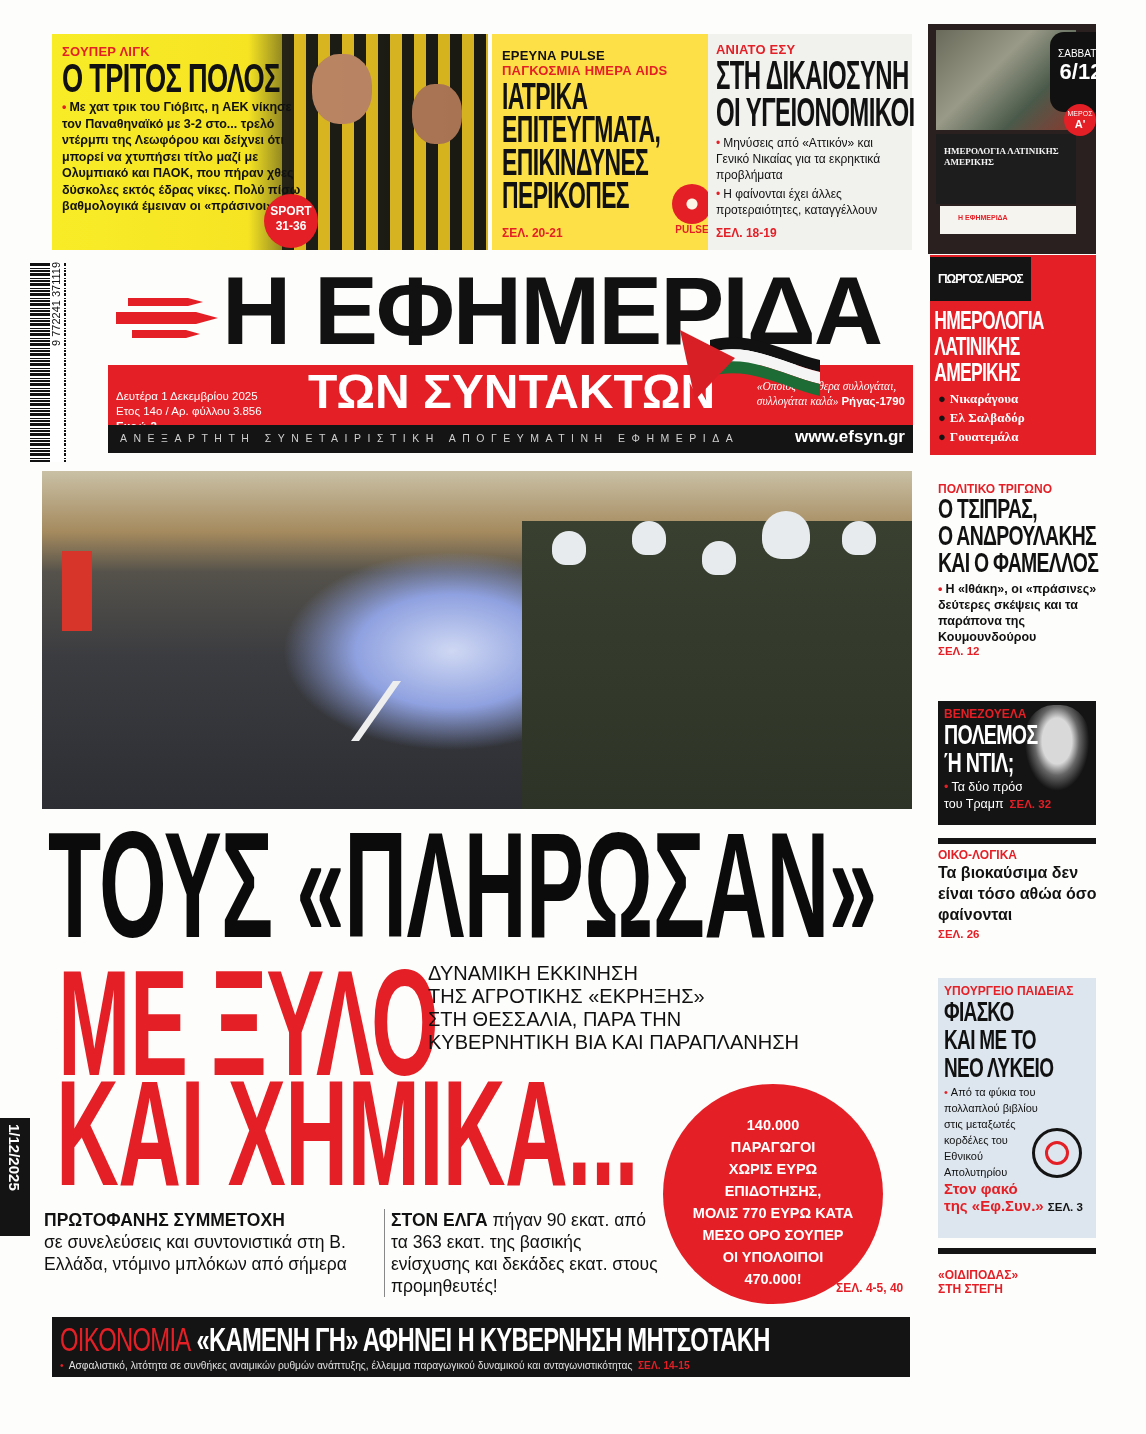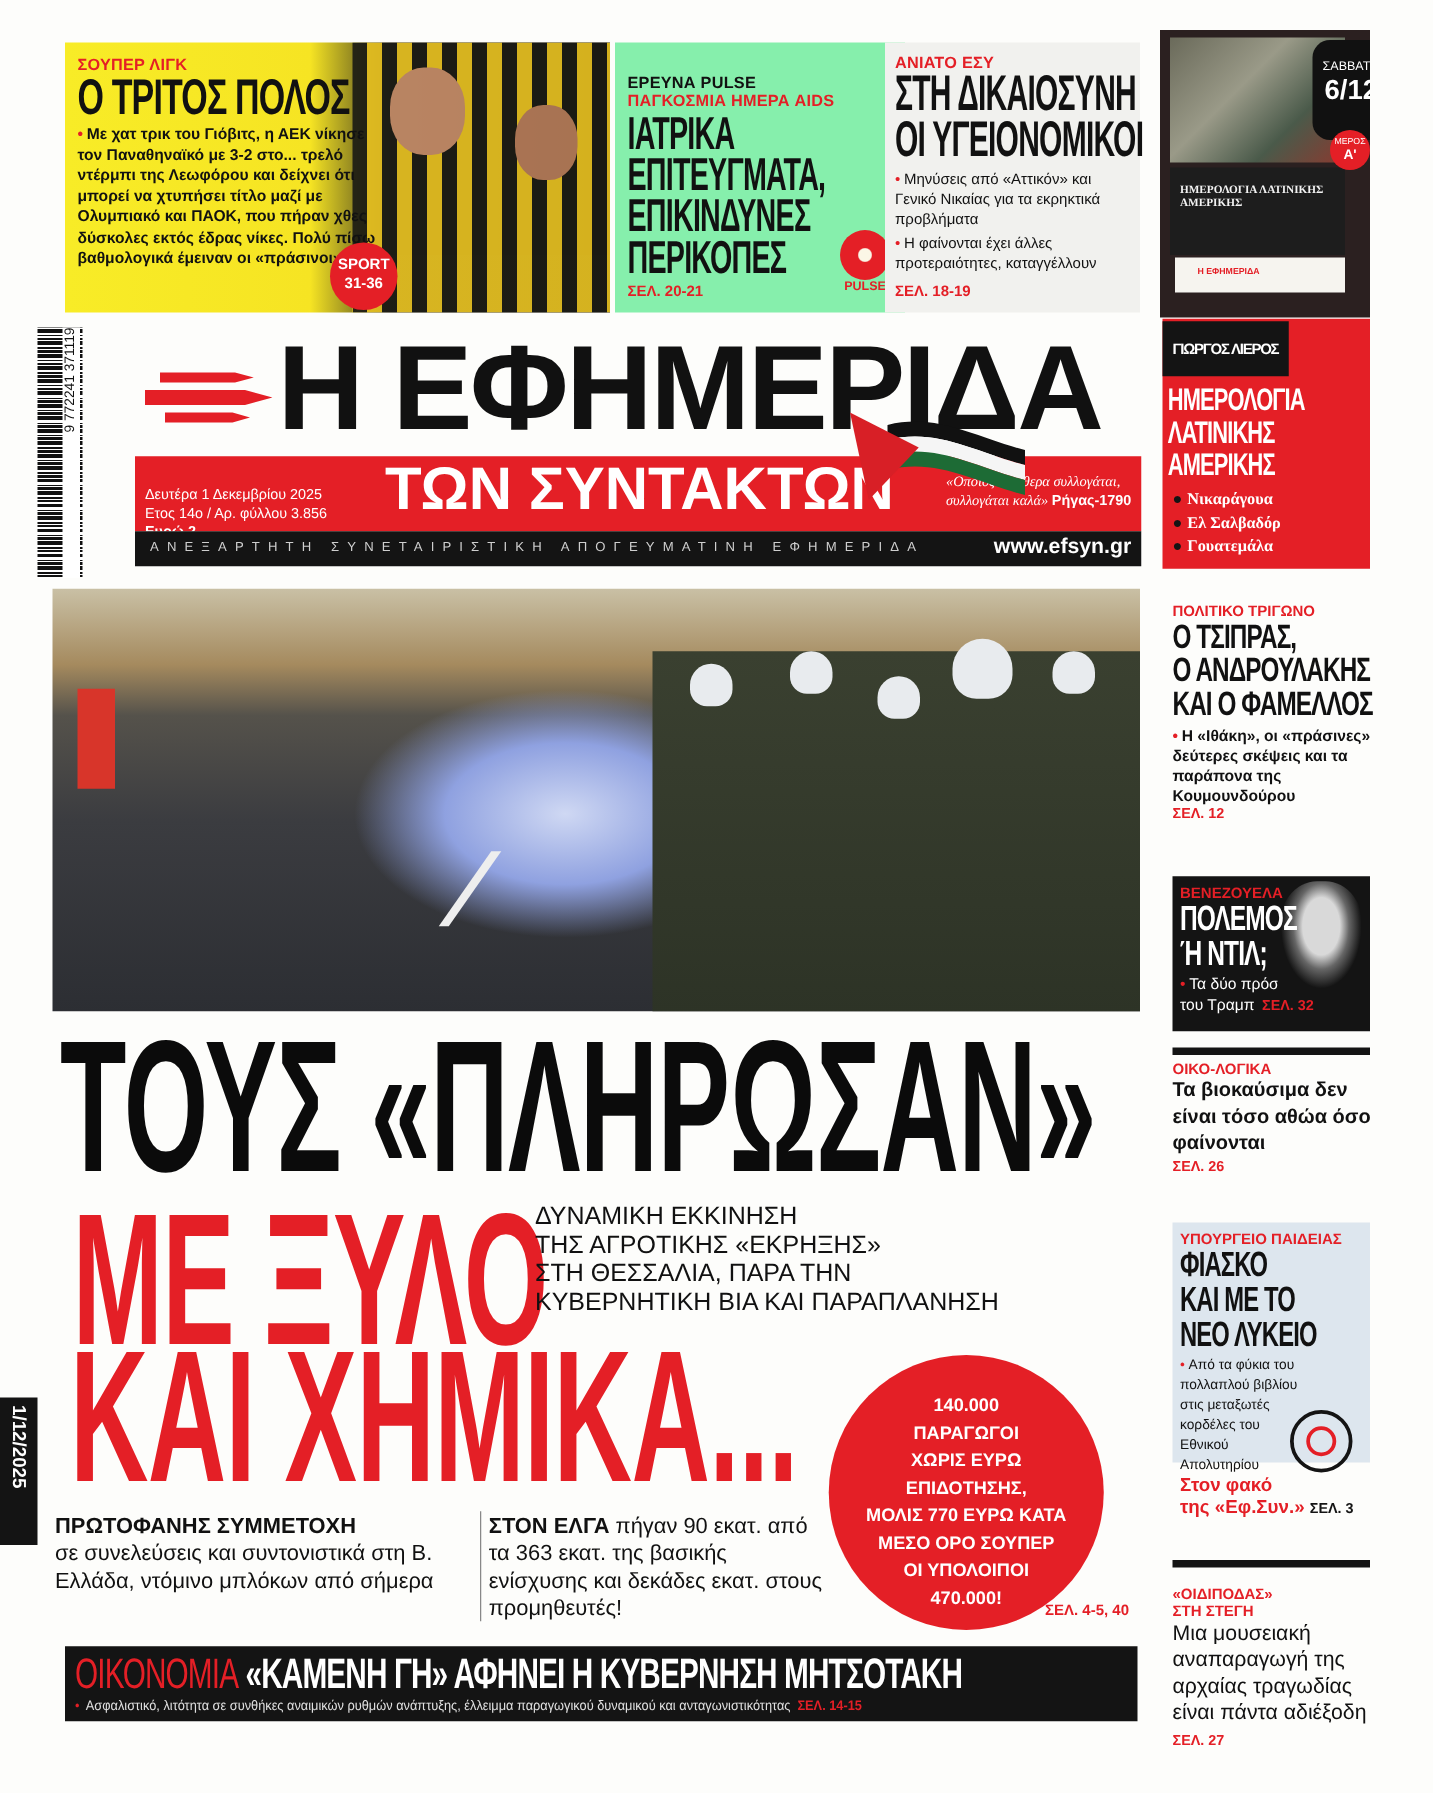--- a/index.html
+++ b/index.html
@@ -14,21 +14,21 @@
   #promo-sport .photo { position:absolute; left: 230px; top: 0; width: 206px; height: 216px;
     background: repeating-linear-gradient(90deg,#1a1a14 0 12px,#e9c321 12px 24px); opacity: .9; }
   #promo-sport .photo::before { content:""; position:absolute; left:30px; top:20px; width:60px; height:70px; border-radius:45%; background:#c78d6a; }
   #promo-sport .photo::after { content:""; position:absolute; left:130px; top:50px; width:50px; height:60px; border-radius:45%; background:#b77d5a; }
   #promo-sport .textcol { position:absolute; left: 10px; top: 10px; width: 280px; }
   .kicker { font-size: 13px; font-weight: 700; letter-spacing: .2px; }
   .hl-big { font-weight: 700; line-height: .95; }
   .body-sm { font-size: 12.5px; line-height: 16.5px; font-weight: 700; }
   .sport-badge { position:absolute; left: 212px; top: 160px; width: 54px; height: 54px; border-radius:50%; background:#e41f26; color:#fff; font-weight:700; font-size:12px; text-align:center; line-height:15px; padding-top:10px; }
 
-  #promo-pulse { left: 492px; top: 34px; width: 232px; height: 216px; background: #86efac; padding: 24px 10px; }
+  #promo-pulse { left: 492px; top: 34px; width: 232px; height: 216px; background: #fde047; padding: 14px 10px; }
   #promo-esy { left: 708px; top: 34px; width: 204px; height: 216px; background: #f1f1ee; padding: 8px 8px; }
   .pulse-logo { position:absolute; right: 12px; top: 150px; width: 40px; height: 60px; }
   .pulse-logo .petals { width: 40px; height: 40px; border-radius: 50%; background: radial-gradient(circle,#fbf6e6 0 5px,#e41f26 6px 20px); }
   .pulse-logo .lbl { font-size: 10px; color:#e41f26; font-weight:700; text-align:center; }
 
   
   #supplement { left: 928px; top: 24px; width: 168px; height: 230px; background: #2b2020; overflow:hidden; }
   #supplement .photos { position:absolute; left:8px; top:6px; width:140px; height:100px; background: linear-gradient(135deg,#6a6a5a,#9a9a88 40%,#4a5a4a 70%,#8a3a30); }
   #supplement .bookbar { position:absolute; left:8px; top:110px; width:140px; height:70px; background:#1d1d1d; color:#f2f2f2; font-size:9px; font-weight:700; padding:12px 8px; line-height:11px; font-family: "Liberation Serif", serif; }
   #supplement .paperstrip { position:absolute; left:12px; top:182px; width:136px; height:28px; background:#f6f4ef; color:#e41f26; font-size:7px; font-weight:700; padding:8px 18px; }
@@ -99,21 +99,21 @@
   #rc-politics { top: 482px; }
   #venezuela { left: 938px; top: 701px; width: 158px; height: 124px; background:#141414; color:#fff; padding: 6px 6px; }
   #venezuela .kick { color:#e41f26; font-weight:700; font-size:12px; }
   #venezuela .title { font-size: 28px; line-height: 28px; transform: scaleX(.7); white-space: nowrap; }
   #venezuela .txt { font-size: 12.5px; line-height: 17px; margin-top: 2px; }
   #venezuela .pg { color:#e41f26; font-weight:700; margin-left: 6px; font-size:11.5px; }
   #venezuela .portrait { position:absolute; right: 4px; top: 4px; width: 70px; height: 90px; background: radial-gradient(ellipse at 50% 40%,#d9d9d9 0 30%,#666 45%,#141414 65%); border-radius: 45% 45% 10% 10%; }
   .rule { position:absolute; left: 938px; width: 158px; height: 6px; background:#141414; }
   #rc-eco { top: 848px; }
   #rc-eco .title2 { font-size: 16px; line-height: 21px; font-weight: 700; }
-  #rc-edu { left: 938px; top: 978px; width: 158px; height: 192px; background: #dde6ee; padding: 6px 6px; }
+  #rc-edu { left: 938px; top: 978px; width: 158px; height: 260px; background: #dde6ee; padding: 6px 6px; }
   #rc-edu .title { font-size: 28px; line-height: 28px; transform: scaleX(.68); white-space: nowrap; }
   #rc-edu .txt { font-size: 11px; line-height: 16px; }
   #rc-edu .cta { color:#e41f26; font-size: 15px; font-weight: 700; line-height: 17px; }
   #rc-edu .cta span { color:#141414; font-size: 11.5px; }
   #rc-edu .lens { position:absolute; right: 14px; top: 150px; width: 50px; height: 50px; border: 3px solid #141414; border-radius:50%; }
   #rc-edu .lens::after { content:""; position:absolute; left:10px; top:10px; width:18px; height:18px; border: 3px solid #e41f26; border-radius:50%; }
   #rc-theatre { top: 1268px; }
   #rc-theatre .txt2 { font-size: 17px; line-height: 21px; }
 
   #side-date { left: 0; top: 1118px; width: 30px; height: 118px; background: #141414; color:#fff; }
@@ -327,18 +327,17 @@
     <div>Στον φακό</div>
     <div><span style="color:#e41f26;font-size:15px;">της «Εφ.Συν.»</span> <span>ΣΕΛ. 3</span></div>
   </div>
 </div>
 
 <div class="rule" style="top:1248px;"></div>
 
 <div id="rc-theatre" class="rc">
   <div class="kick">«ΟΙΔΙΠΟΔΑΣ»</div>
   <div class="kick">ΣΤΗ ΣΤΕΓΗ</div>
-  <div class="txt2"><span>Μια μουσειακή αναπαραγωγή της αρχαίας τραγωδίας είναι πάντα αδιέξοδη</span> <span class="pg">ΣΕΛ. 27</span></div>
 </div>
 
 <div id="side-date" class="abs">
   <span>1/12/2025</span>
 </div>
 
 </body></html>

